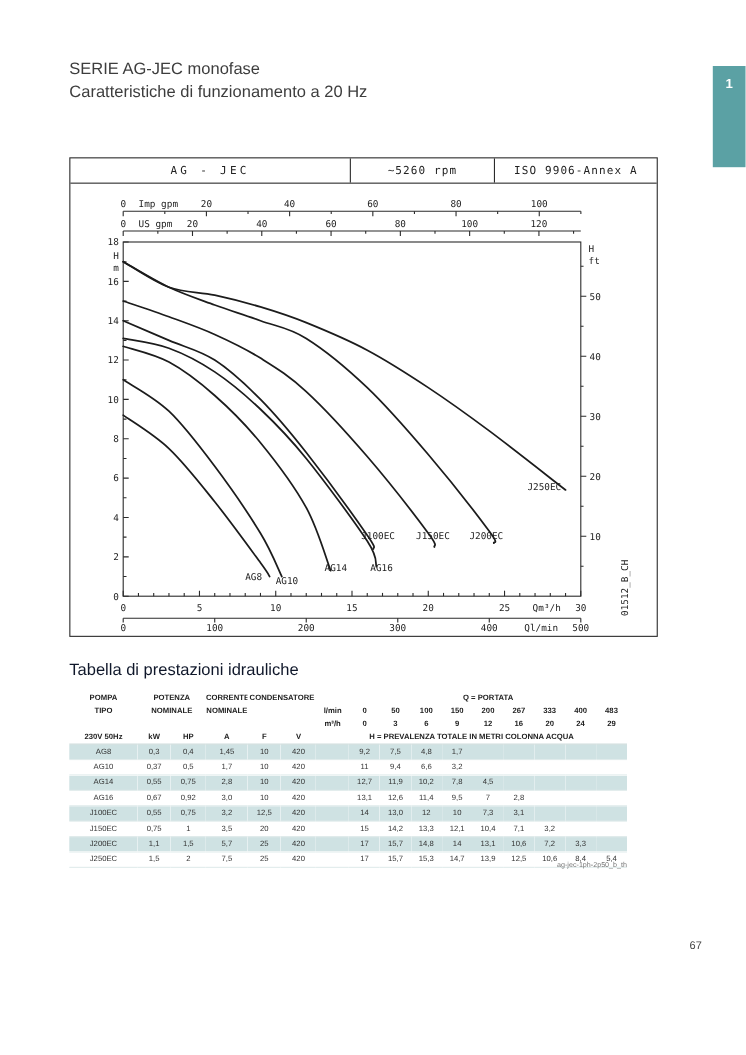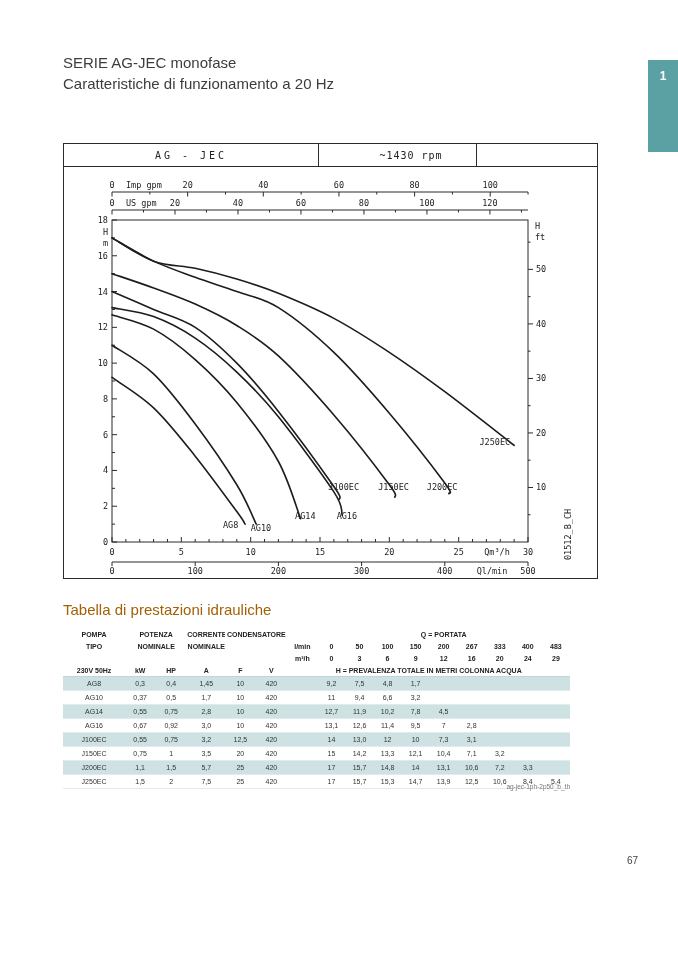--- a/index.html
+++ b/index.html
@@ -11,36 +11,36 @@
 
   
   .side-tab{position:absolute;right:0;top:60px;width:30px;height:92px;background:#5ba1a4;
             color:#fff;font-size:12px;font-weight:bold;text-align:center;padding-top:9px;
             box-sizing:border-box;}
 
   
   .chartbox{position:absolute;left:63px;top:143px;width:535px;height:436px;
             border:1px solid #2b2b2b;box-sizing:border-box;background:#fff;
             font-family:"DejaVu Sans Mono",monospace;}
-  .chart-header{display:flex;height:22px;border-bottom:1px solid #2b2b2b;gap:27px;}
+  .chart-header{display:flex;height:22px;border-bottom:1px solid #2b2b2b;}
   .chart-header .cell{display:flex;align-items:center;justify-content:center;
                       font-size:10px;color:#222;}
   .chart-header .c1{width:254px;border-right:1px solid #2b2b2b;letter-spacing:3px;}
   .chart-header .c2{width:130px;border-right:1px solid #2b2b2b;letter-spacing:1px;}
   .chart-header .c3{flex:1;letter-spacing:1px;}
   .chartbox svg{display:block;}
   .ax{stroke:#2b2b2b;stroke-width:1;}
   .frame{fill:none;stroke:#2b2b2b;stroke-width:1;}
   .chartbox svg text{font-family:"DejaVu Sans Mono",monospace;font-size:8.5px;fill:#222;}
   .curve{fill:none;stroke:#1c1c1c;stroke-width:1.6;stroke-linecap:round;}
   .clabel{font-size:8.5px;}
   .wm{font-size:5.5px;fill:#555;}
 
   
-  .section-title{position:absolute;left:63px;top:601px;font-size:15px;color:#a16207;}
+  .section-title{position:absolute;left:63px;top:601px;font-size:15px;color:#0f172a;}
 
   
   .table-wrap{position:absolute;left:63px;top:628px;width:507px;}
   table{border-collapse:collapse;width:507px;table-layout:fixed;}
   th,td{font-size:7px;text-align:center;overflow:hidden;white-space:nowrap;}
   th{font-weight:bold;color:#222;padding:2.5px 0;}
   td{color:#333;padding:3px 0;}
   thead tr:last-child th{border-bottom:1px solid #c2d4d4;}
   tbody tr{border-bottom:1px solid #e0ebeb;}
   tr.tint{background:#cfe2e3;}
@@ -57,21 +57,22 @@
   <div class="title-block">
     <div>SERIE AG-JEC monofase</div>
     <div>Caratteristiche di funzionamento a 20 Hz</div>
   </div>
 
   <div class="side-tab">1</div>
 
   <div class="chartbox">
     <div class="chart-header">
       <div class="cell c1">AG - JEC</div>
-      <div class="cell c2">~1430 rpm</div>
+      <div class="cell c2">~5260 rpm</div>
+      <div class="cell c3">ISO 9906-Annex A</div>
     </div>
     <svg width="533" height="412" viewBox="0 0 533 412">
         <g>
           <line x1="48" y1="25" x2="464" y2="25" class="ax"></line>
           <line x1="48" y1="25" x2="48" y2="29.5" class="ax"></line>
           <line x1="85.82341333333332" y1="25" x2="85.82341333333332" y2="27.5" class="ax"></line>
           <line x1="123.64682666666666" y1="25" x2="123.64682666666666" y2="29.5" class="ax"></line>
           <line x1="161.47024" y1="25" x2="161.47024" y2="27.5" class="ax"></line>
           <line x1="199.2936533333333" y1="25" x2="199.2936533333333" y2="29.5" class="ax"></line>
           <line x1="237.11706666666666" y1="25" x2="237.11706666666666" y2="27.5" class="ax"></line>

